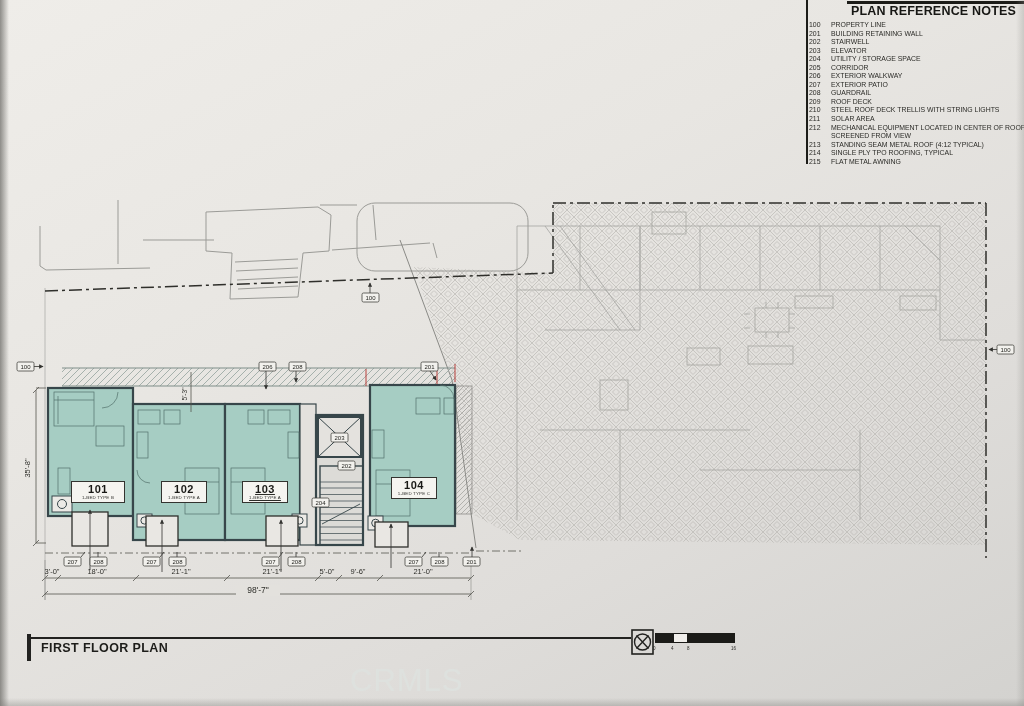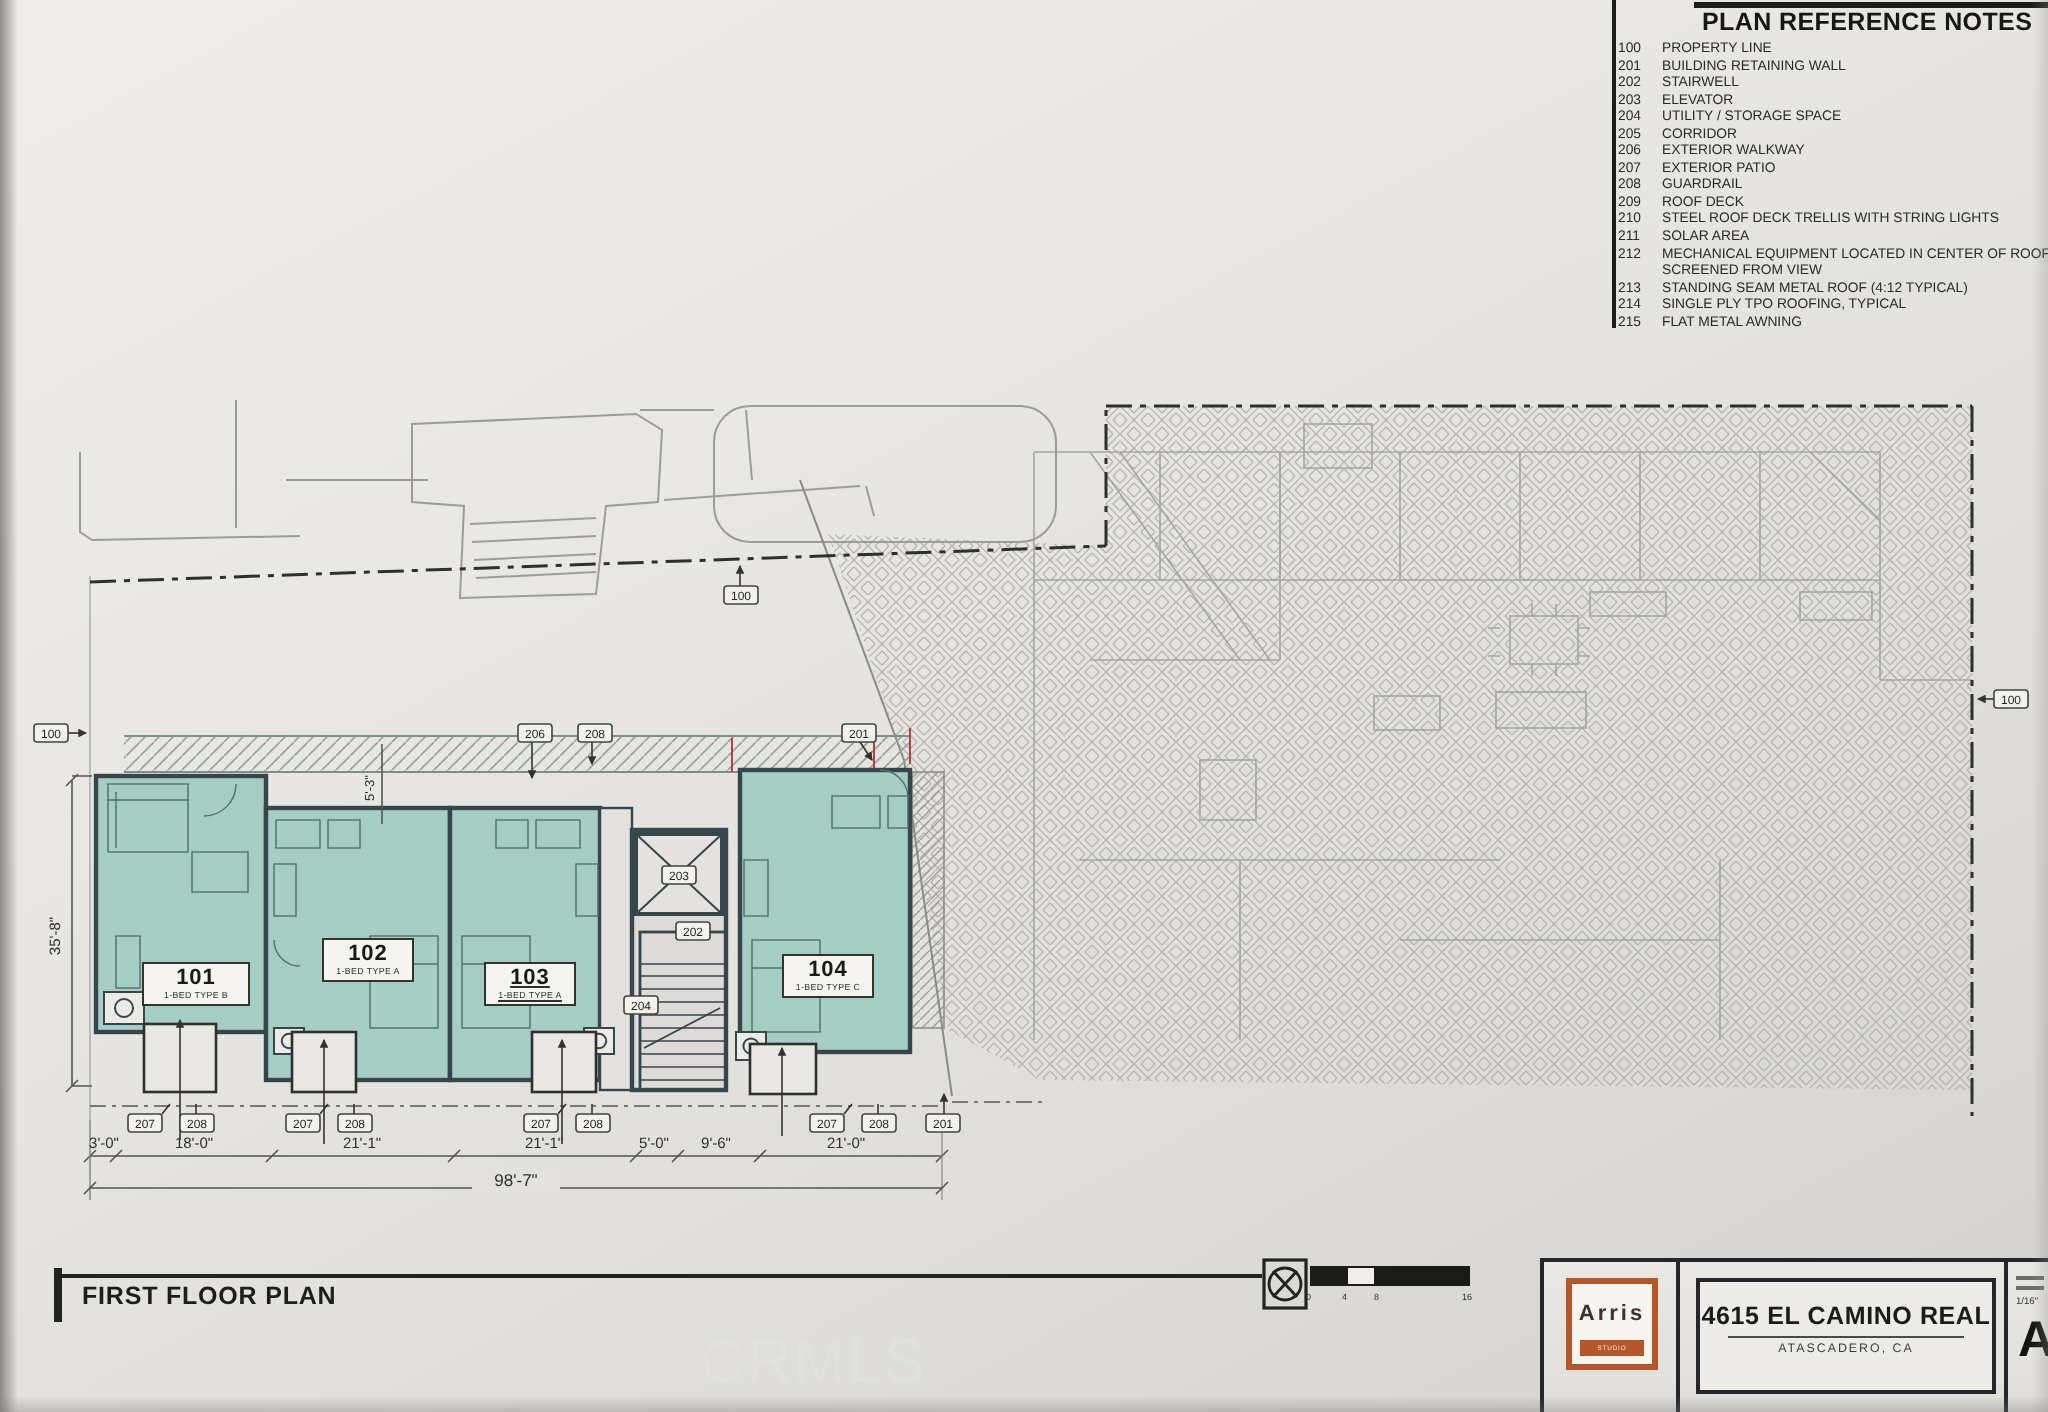--- a/index.html
+++ b/index.html
@@ -312,21 +312,21 @@
             <text x="471.5" y="563.8" fill="#262622">201</text>
           </g>
       </g>
     </g>
   </svg>
 
   <div class="unit-label" style="left:71px;top:459px;width:50px;">
     <div class="num">101</div>
     <div class="type">1-BED TYPE B</div>
   </div>
-  <div class="unit-label" style="left:161px;top:447px;width:42px;">
+  <div class="unit-label" style="left:161px;top:459px;width:42px;">
     <div class="num">102</div>
     <div class="type">1-BED TYPE A</div>
   </div>
   <div class="unit-label" style="left:242px;top:459px;width:42px;text-decoration:underline;">
     <div class="num">103</div>
     <div class="type">1-BED TYPE A</div>
   </div>
   <div class="unit-label" style="left:391px;top:455px;width:42px;">
     <div class="num">104</div>
     <div class="type">1-BED TYPE C</div>
@@ -420,38 +420,19 @@
   <div id="scalebar" class="abs">
     <div class="b1"></div>
     <div class="b2"></div>
     <div class="b3"></div>
   </div>
   <span class="sb-tick abs" style="left:653px;">0</span>
   <span class="sb-tick abs" style="left:671px;">4</span>
   <span class="sb-tick abs" style="left:687px;">8</span>
   <span class="sb-tick abs" style="left:731px;">16</span>
 
-  <div id="titleblock" class="abs">
-    <div class="sep1"></div>
-    <div class="sep2"></div>
-    <div id="logo">
-      <div class="lg">Arris</div>
-      <div class="lgsub">STUDIO ARCHITECTS</div>
-    </div>
-    <div id="addr">
-      <div class="t">4615 EL CAMINO REAL</div>
-      <div class="dv"></div>
-      <div class="s">ATASCADERO, CA</div>
-    </div>
-    <div id="tbright">
-      <div class="bar"></div>
-      <div class="bar"></div>
-      <div class="sc">1/16"</div>
-      <div class="sheet">A</div>
-    </div>
-  </div>
 
   <div id="watermark" class="abs">CRMLS</div>
 
   <div class="edge-left abs"></div>
   <div class="edge-bottom abs"></div>
   <div class="edge-right abs"></div>
 </div>
 
 </body></html>

